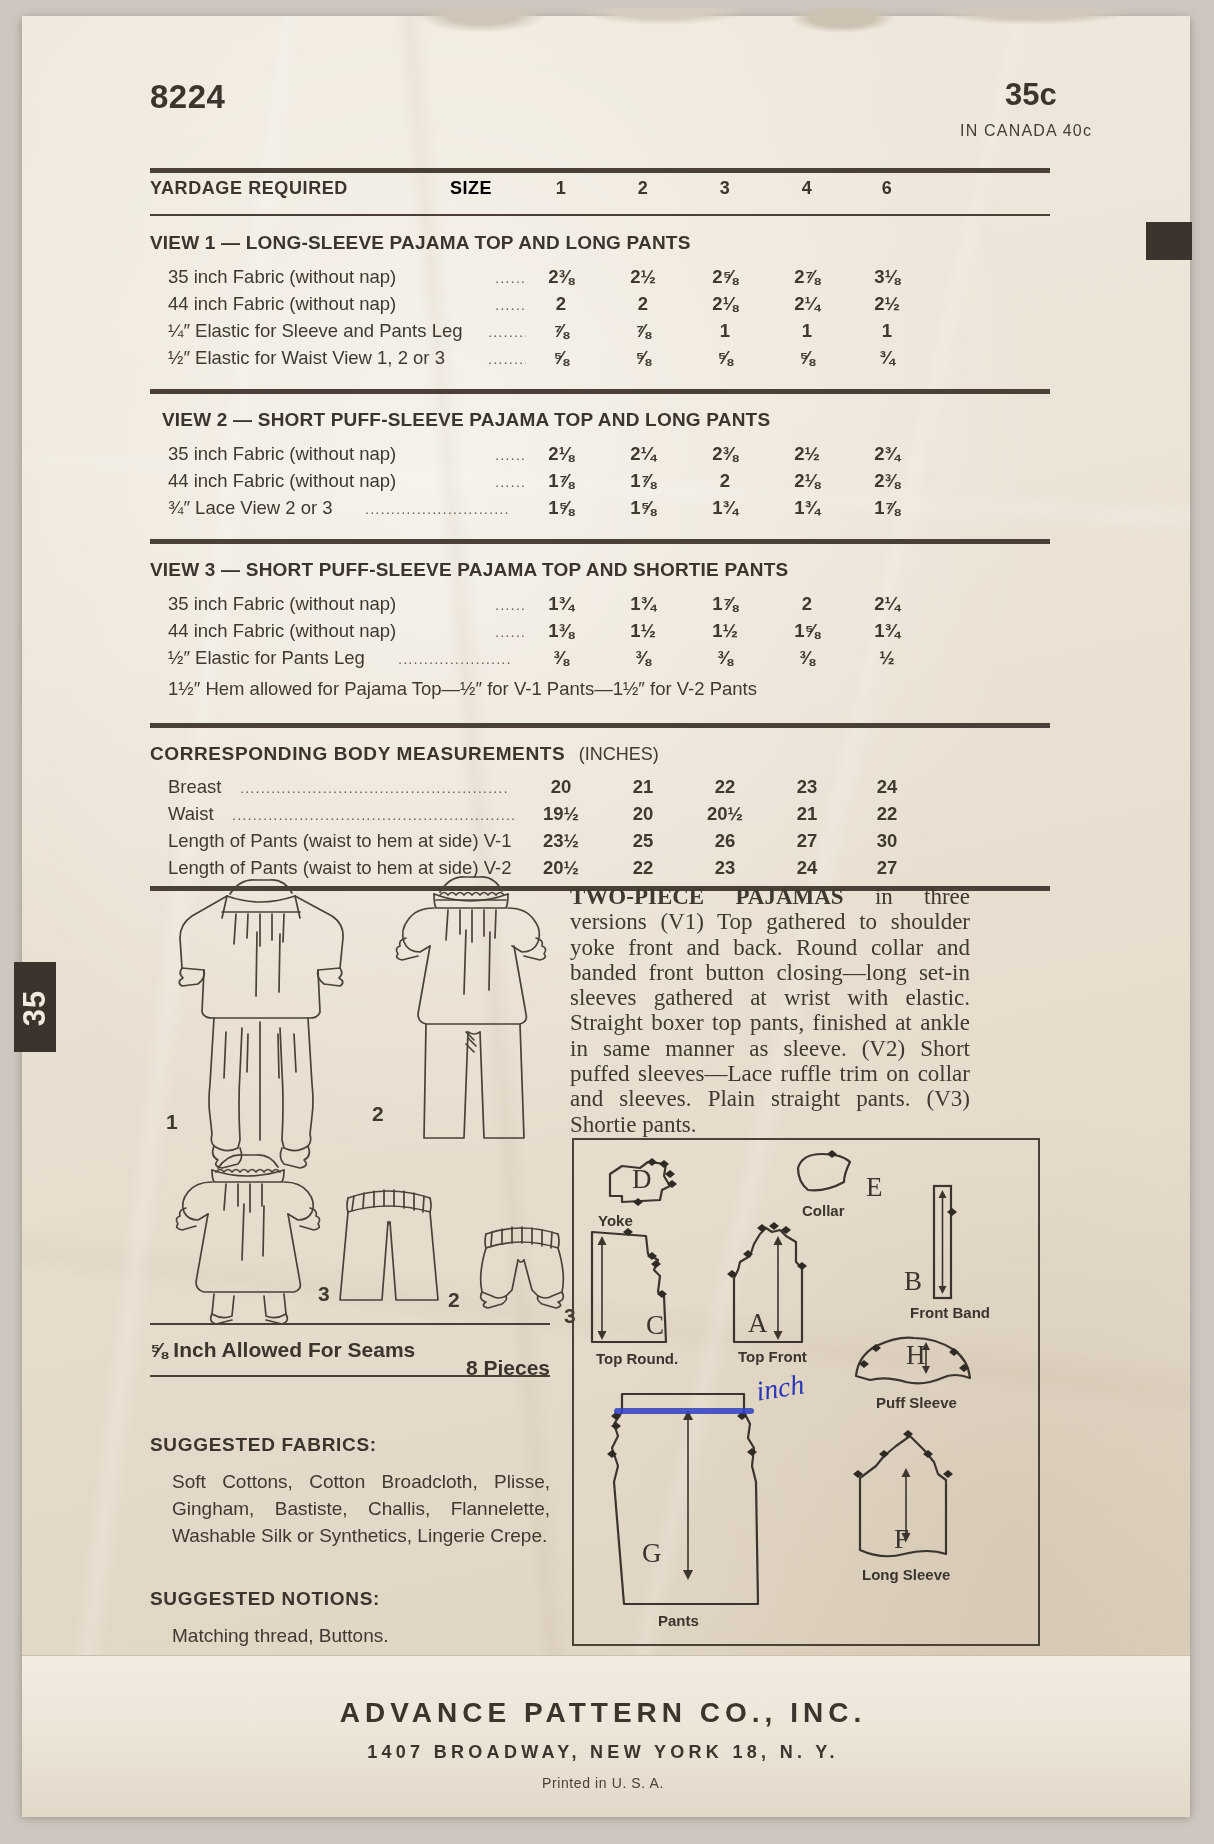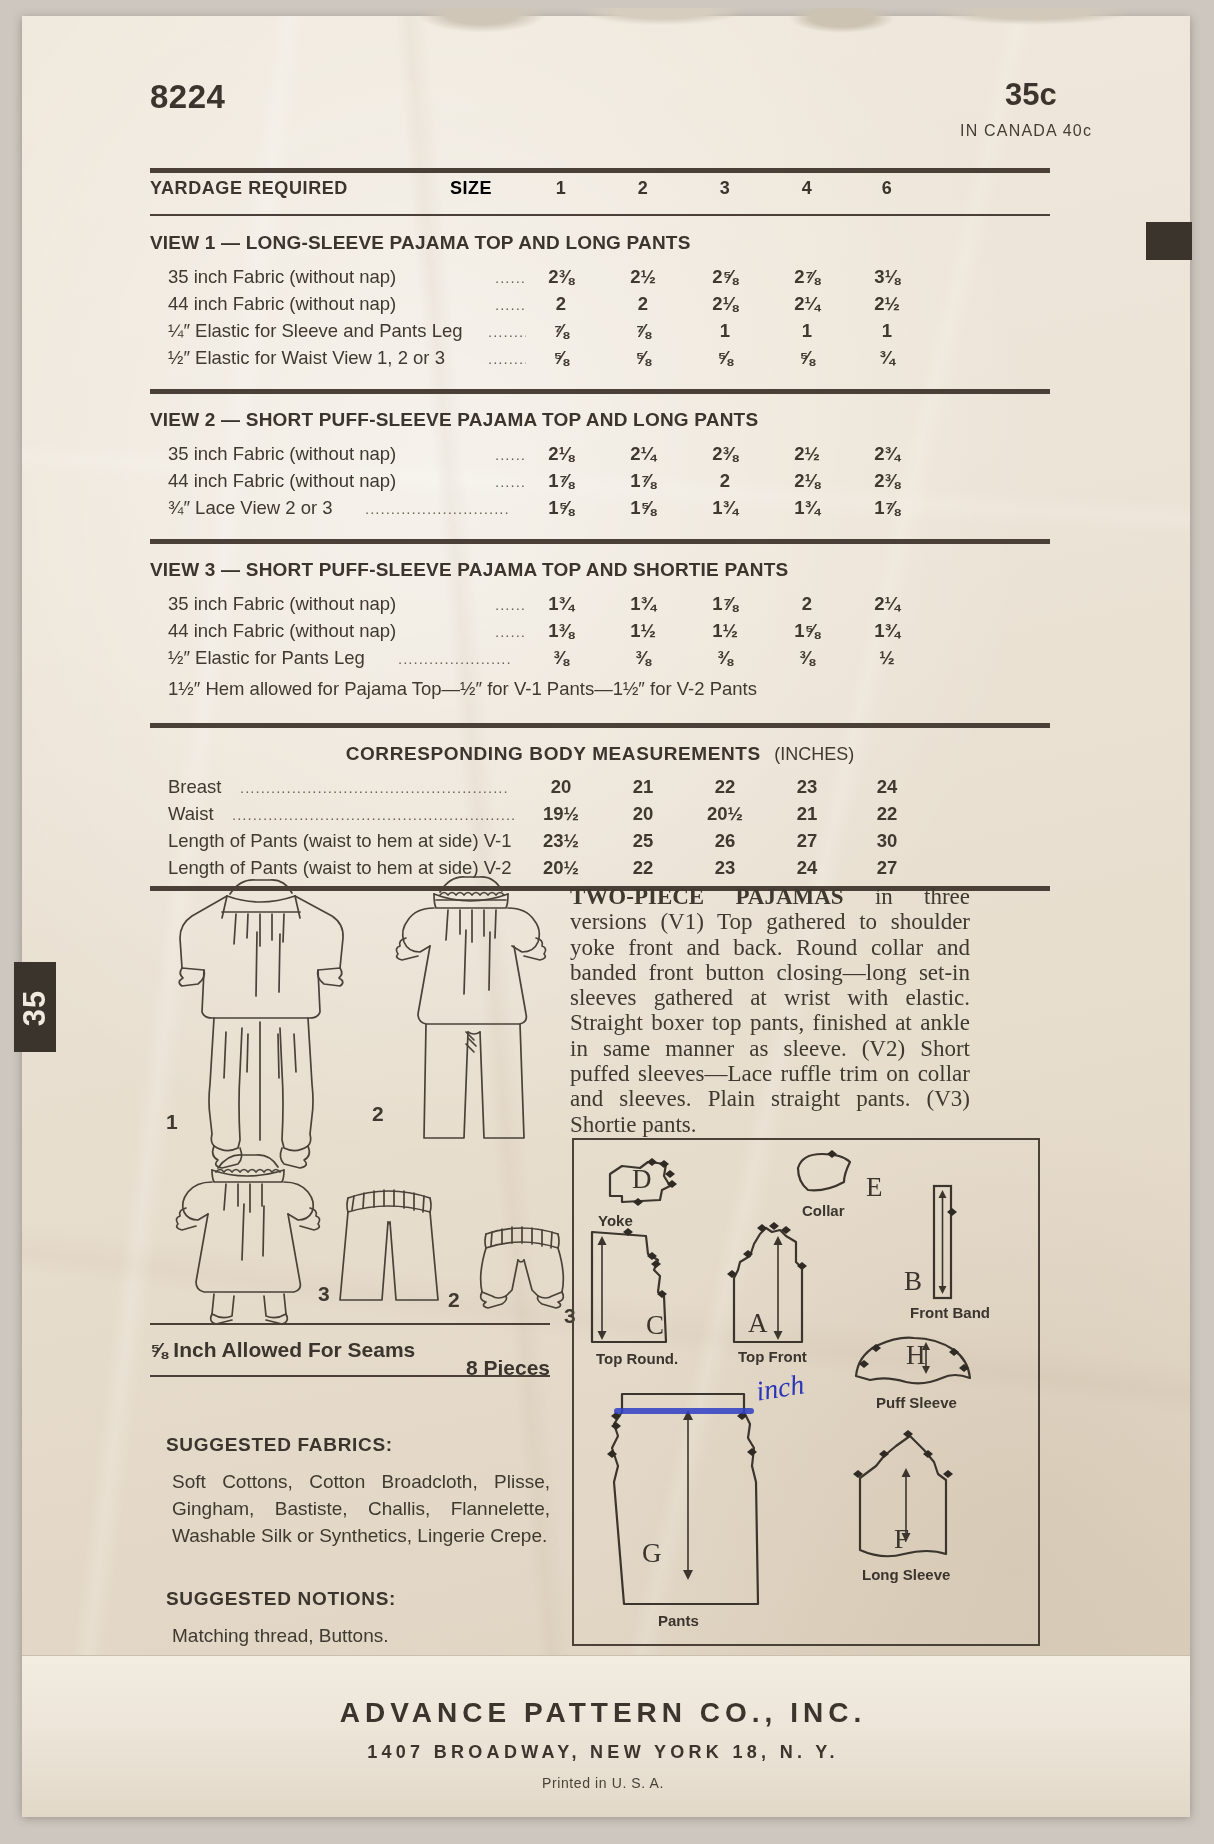--- a/index.html
+++ b/index.html
@@ -81,21 +81,21 @@
 
   
   .illus{position:absolute;}
   .fignum{position:absolute;font-size:21px;font-weight:600;color:#3f3930;}
 
   
   .seams{position:absolute;left:150px;top:1338px;width:400px;font-size:21px;font-weight:bold;color:#3b352e;}
   .seams .pieces{position:absolute;right:0;top:18px;}
 
   
-  .fabhdr{position:absolute;left:150px;font-size:19px;font-weight:bold;letter-spacing:.7px;color:#3b352e;margin-left:16px;}
+  .fabhdr{position:absolute;left:150px;font-size:19px;font-weight:bold;letter-spacing:.7px;color:#3b352e;}
   .fabbody{position:absolute;left:172px;width:378px;font-size:19px;line-height:27px;color:#3f3930;text-align:justify;}
 
   
   .piecebox{position:absolute;left:572px;top:1138px;width:464px;height:504px;border:2.5px solid #4a4137;}
   .plabel{position:absolute;font-size:15px;font-weight:bold;color:#3b352e;white-space:nowrap;}
   .pletter{position:absolute;font-size:27px;color:#3b352e;font-family:"Liberation Serif",serif;}
   .inkscribble{position:absolute;color:#2a36b8;font-family:"Liberation Serif",serif;font-style:italic;font-size:28px;transform:rotate(-9deg);}
   .inkline{position:absolute;background:#2f3ec4;height:6px;border-radius:3px;opacity:.85;}
 
   
@@ -182,21 +182,21 @@
         <div class="col c1">⅝</div>
         <div class="col c2">⅝</div>
         <div class="col c3">⅝</div>
         <div class="col c4">⅝</div>
         <div class="col c5">¾</div>
       </div>
     </div>
 
     <div class="rule thick" style="left:150px;top:389px;width:900px;"></div>
 
-    <div class="sec viewtitle" style="top:409px;">VIEW 2 — SHORT PUFF-SLEEVE PAJAMA TOP AND LONG PANTS</div>
+    <div class="sec viewtitle" style="top:409px;margin-left:12px;">VIEW 2 — SHORT PUFF-SLEEVE PAJAMA TOP AND LONG PANTS</div>
 
     <div class="sec" style="top:443px;">
       <div class="row">
         <div class="lbl">35 inch Fabric (without nap)</div>
         <div class="dots" style="left:345px;width:32px;">........</div>
         <div class="col c1">2⅛</div>
         <div class="col c2">2¼</div>
         <div class="col c3">2⅜</div>
         <div class="col c4">2½</div>
         <div class="col c5">2¾</div>
@@ -251,21 +251,21 @@
         <div class="col c2">⅜</div>
         <div class="col c3">⅜</div>
         <div class="col c4">⅜</div>
         <div class="col c5">½</div>
       </div>
       <div class="noteline" style="padding-top:4px;">1½″ Hem allowed for Pajama Top—½″ for V-1 Pants—1½″ for V-2 Pants</div>
     </div>
 
     <div class="rule thick" style="left:150px;top:723px;width:900px;"></div>
 
-    <div class="sec" style="top:743px;text-align:center;">
+    <div class="sec" style="top:743px;">
       <span class="tblhead" style="font-size:19px;">CORRESPONDING BODY MEASUREMENTS</span>
       <span style="font-size:18px;color:#3f3930;margin-left:9px;">(INCHES)</span>
     </div>
 
     <div class="sec" style="top:776px;">
       <div class="row">
         <div class="lbl">Breast</div>
         <div class="dots" style="left:90px;width:288px;">....................................................</div>
         <div class="col c1">20</div>
         <div class="col c2">21</div>

